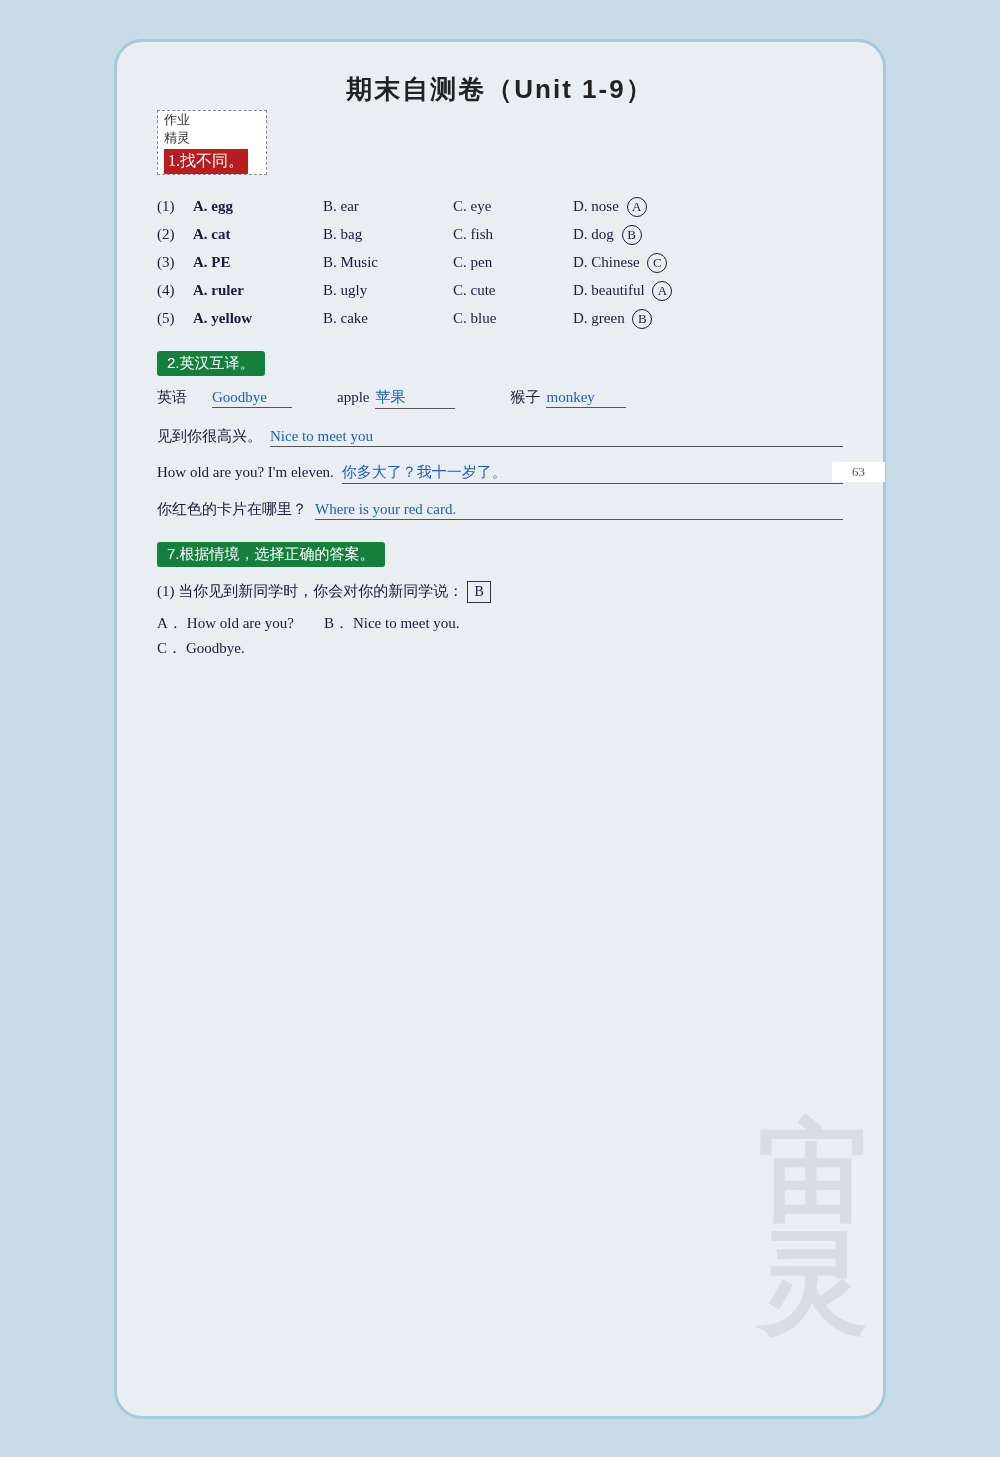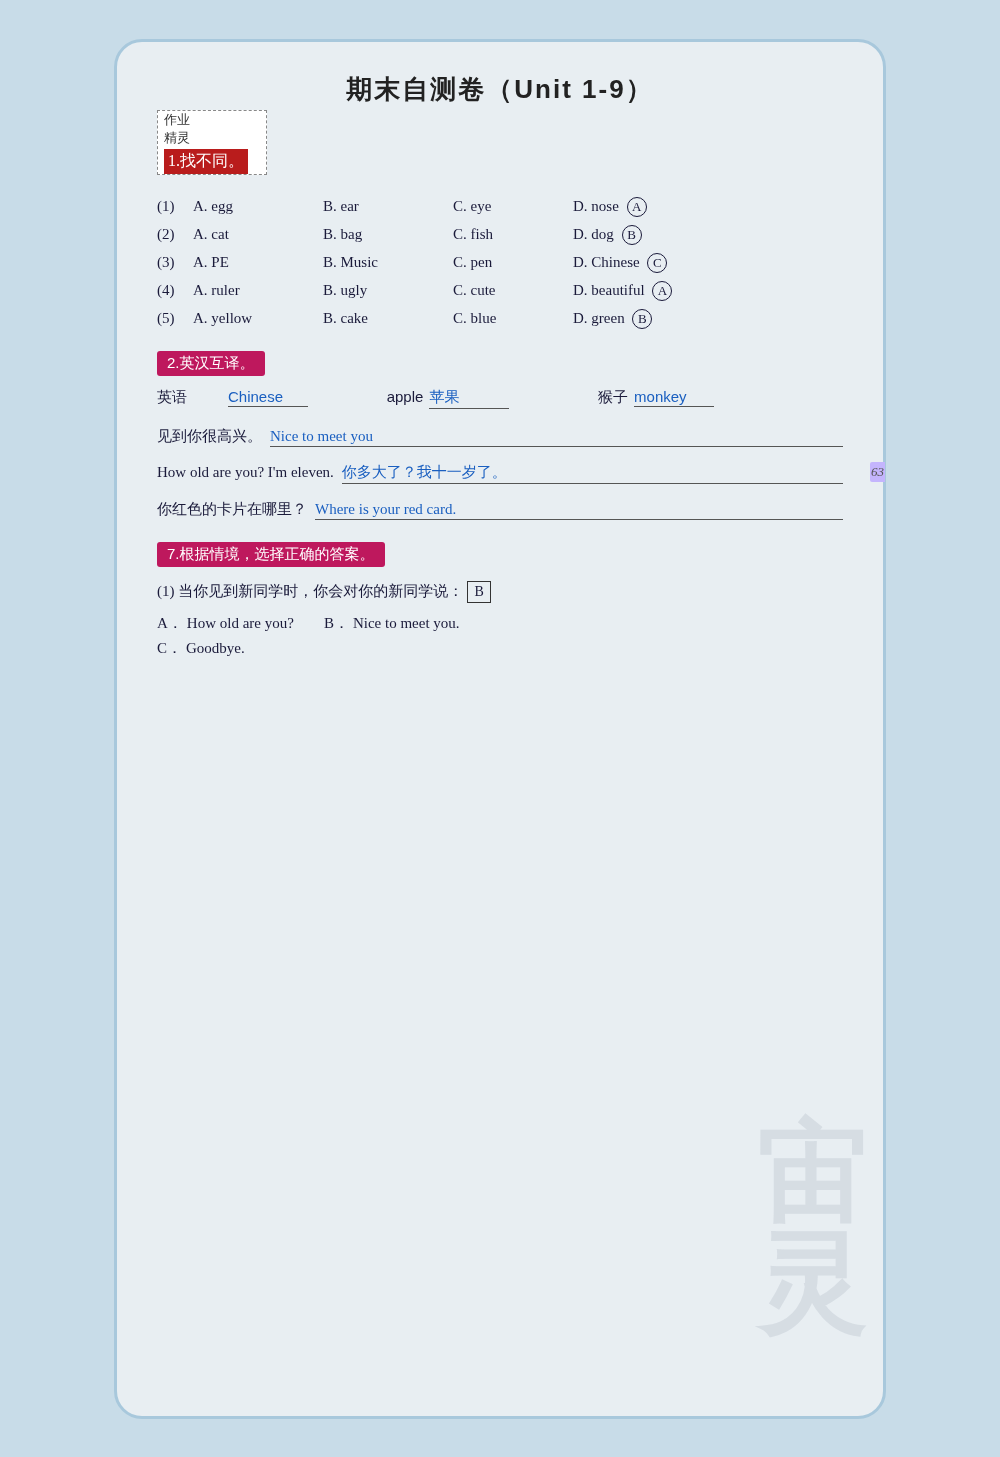--- a/index.html
+++ b/index.html
@@ -53,21 +53,21 @@
       padding: 2px 4px;
       margin-top: 2px;
       display: inline-block;
     }
 
     
     .section1 {
       margin-top: 90px;
     }
     .section-label-blue {
-      background: #be185d;
+      background: #15803d;
       color: white;
       font-size: 15px;
       padding: 3px 10px;
       border-radius: 3px;
       display: inline-block;
       margin-bottom: 12px;
       font-family: 'SimHei', sans-serif;
     }
     .choice-row {
       display: flex;
@@ -78,20 +78,21 @@
       font-family: 'Times New Roman', Times, serif;
       gap: 0;
     }
     .choice-num {
       width: 36px;
       flex-shrink: 0;
     }
     .choice-opt {
       width: 130px;
       flex-shrink: 0;
+      font-weight: bold;
     }
     .choice-opt-b {
       width: 130px;
       flex-shrink: 0;
     }
     .choice-opt-c {
       width: 120px;
       flex-shrink: 0;
     }
     .choice-opt-d {
@@ -113,22 +114,22 @@
     
     .section2 {
       margin-top: 22px;
     }
     .translation-row {
       display: flex;
       align-items: baseline;
       margin-bottom: 18px;
       font-size: 15px;
       color: #1a1a3a;
-      font-family: Liberation Sans, sans-serif;
-      gap: 16px;
+      font-family: Liberation Serif, serif;
+      gap: 0;
     }
     .trans-label {
       width: 55px;
       flex-shrink: 0;
       color: #1a1a3a;
     }
     .trans-answer {
       color: #1a5fc0;
       font-style: normal;
       min-width: 80px;
@@ -206,26 +207,25 @@
       line-height: 20px;
       font-size: 14px;
       color: #1a1a3a;
       margin-left: 4px;
       vertical-align: middle;
     }
     .page-num {
       position: absolute;
       right: -2px;
       top: 420px;
-      background: #c4b5fd;
+      background: #ffffff;
       color: #555;
       font-size: 13px;
-      padding: 2px 1px;
+      padding: 2px 20px;
       border-radius: 2px 0 0 2px;
-      font-style: italic;
     }
 
     
     .watermark {
       position: absolute;
       bottom: 80px;
       right: 20px;
       font-size: 110px;
       font-family: 'SimHei', 'STHeiti', sans-serif;
       color: rgba(180, 190, 200, 0.35);
@@ -291,21 +291,21 @@
     </div>
       </div>
   </div>
 
   <div class="section2">
     <div class="section-label-blue">2.英汉互译。</div>
 
     
     <div class="translation-row">
       <span class="trans-label">英语</span>
-      <span class="trans-answer">Chinese</span>
+      <span class="trans-answer">Goodbye</span>
       &nbsp;&nbsp;&nbsp;&nbsp;
       <span class="trans-item">
         <span class="trans-item-label">apple</span>
         <span class="trans-item-answer">苹果</span>
       </span>
       &nbsp;&nbsp;&nbsp;&nbsp;
       <span class="trans-item">
         <span class="trans-item-label">猴子</span>
         <span class="trans-item-answer">monkey</span>
       </span>

